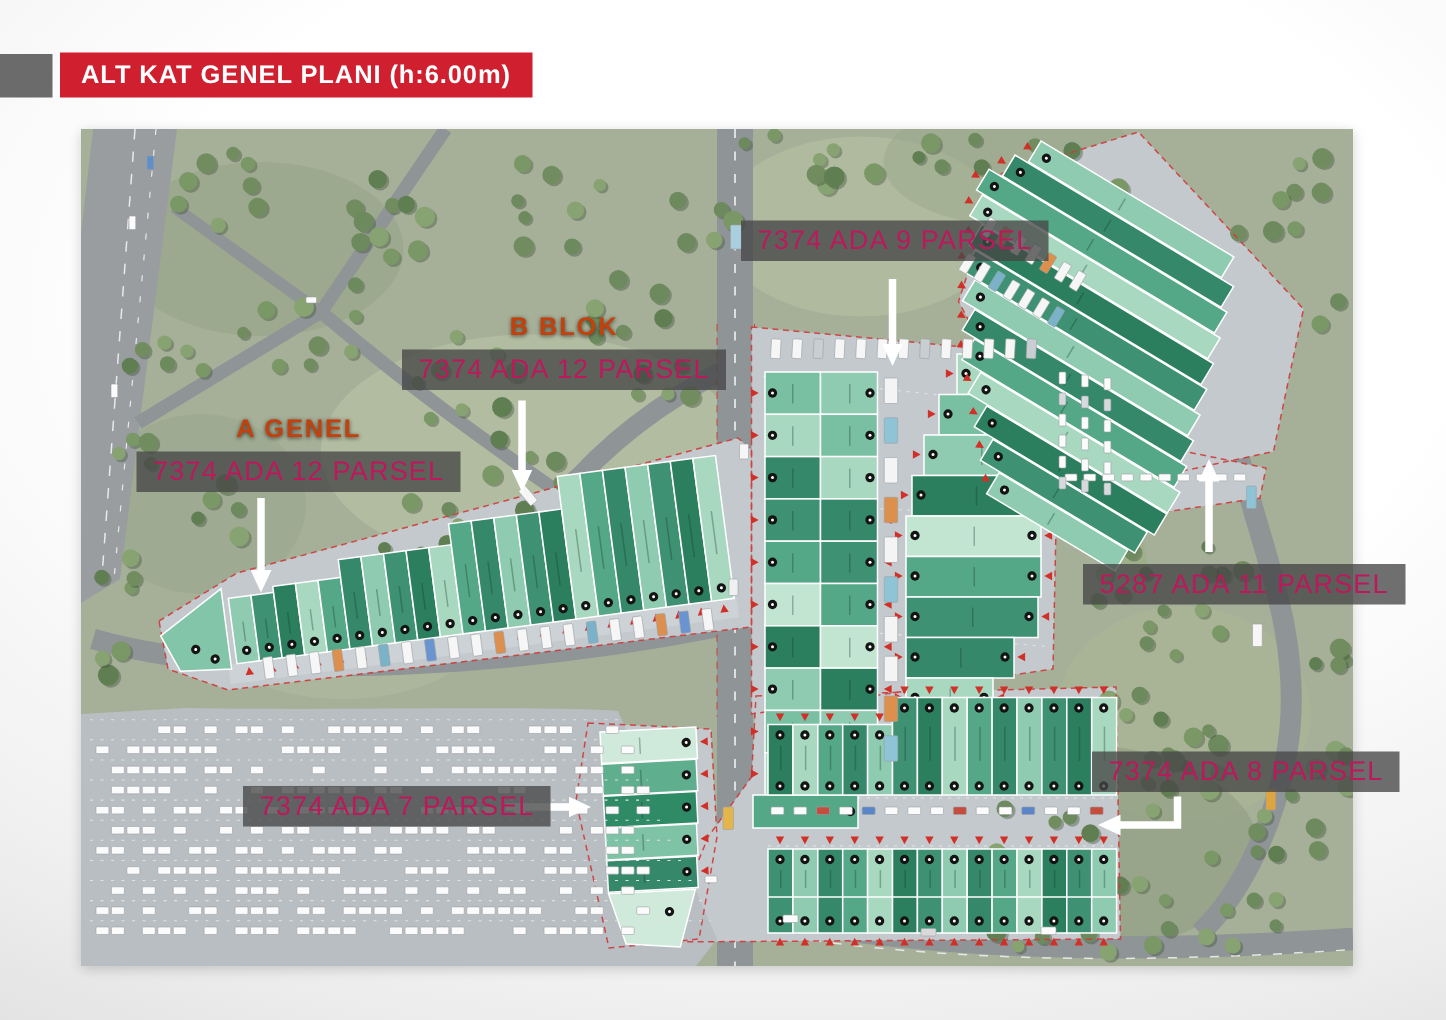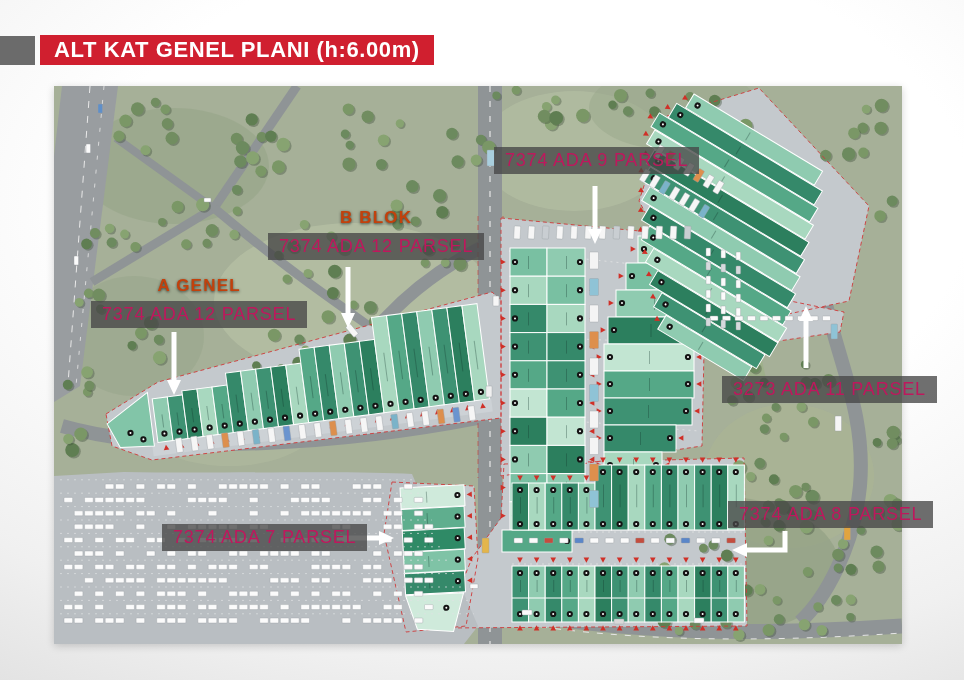--- a/index.html
+++ b/index.html
@@ -5,21 +5,21 @@
   html,body{margin:0;padding:0;}
   body{
     width:964px;height:680px;overflow:hidden;position:relative;
     font-family:"Liberation Sans", sans-serif;
     background:radial-gradient(130% 110% at 55% 30%, #ffffff 35%, #f0f0f0 62%, #dedede 82%, #c9c9c9 100%);
   }
   .titlebar{position:absolute;left:0;top:35px;height:30px;width:100%;}
   .accent-chip{position:absolute;left:0;top:1px;width:35px;height:29px;background:#6b6b6b;}
   .banner{
     position:absolute;left:40px;top:0;height:30px;background:#d01f2f;
-    color:#ffffff;font-weight:bold;font-size:22px;line-height:30px;
+    color:#ffffff;font-weight:bold;font-size:17px;line-height:30px;
     padding:0 14px;letter-spacing:0.6px;white-space:nowrap;
   }
   .map{position:absolute;left:54px;top:86px;width:848px;height:558px;box-shadow:0 2px 8px rgba(0,0,0,0.18);}
   .map svg{position:absolute;left:0;top:0;width:100%;height:100%;display:block;}
   .callout{position:absolute;display:flex;flex-direction:column;align-items:center;z-index:5;}
   .blok{
     color:#c2410c;font-weight:bold;font-size:17px;letter-spacing:1.2px;
     text-shadow:0 1px 3px rgba(0,0,0,0.65);margin-bottom:5px;white-space:nowrap;
   }
   .blok:empty{display:none;}
@@ -1510,21 +1510,21 @@
   <div class="callout" style="left:214px;top:122px;">
     <div class="blok">B BLOK</div>
     <div class="pbox">7374 ADA 12 PARSEL</div>
   </div>
   <div class="callout" style="left:37px;top:190px;">
     <div class="blok">A GENEL</div>
     <div class="pbox">7374 ADA 12 PARSEL</div>
   </div>
   <div class="callout" style="left:668px;top:290px;">
 
-    <div class="pbox">3273 ADA 11 PARSEL</div>
+    <div class="pbox">5287 ADA 11 PARSEL</div>
   </div>
   <div class="callout" style="left:108px;top:438px;">
 
     <div class="pbox">7374 ADA 7 PARSEL</div>
   </div>
   <div class="callout" style="left:674px;top:415px;border-radius:12px;">
 
     <div class="pbox">7374 ADA 8 PARSEL</div>
   </div>
 </div>

